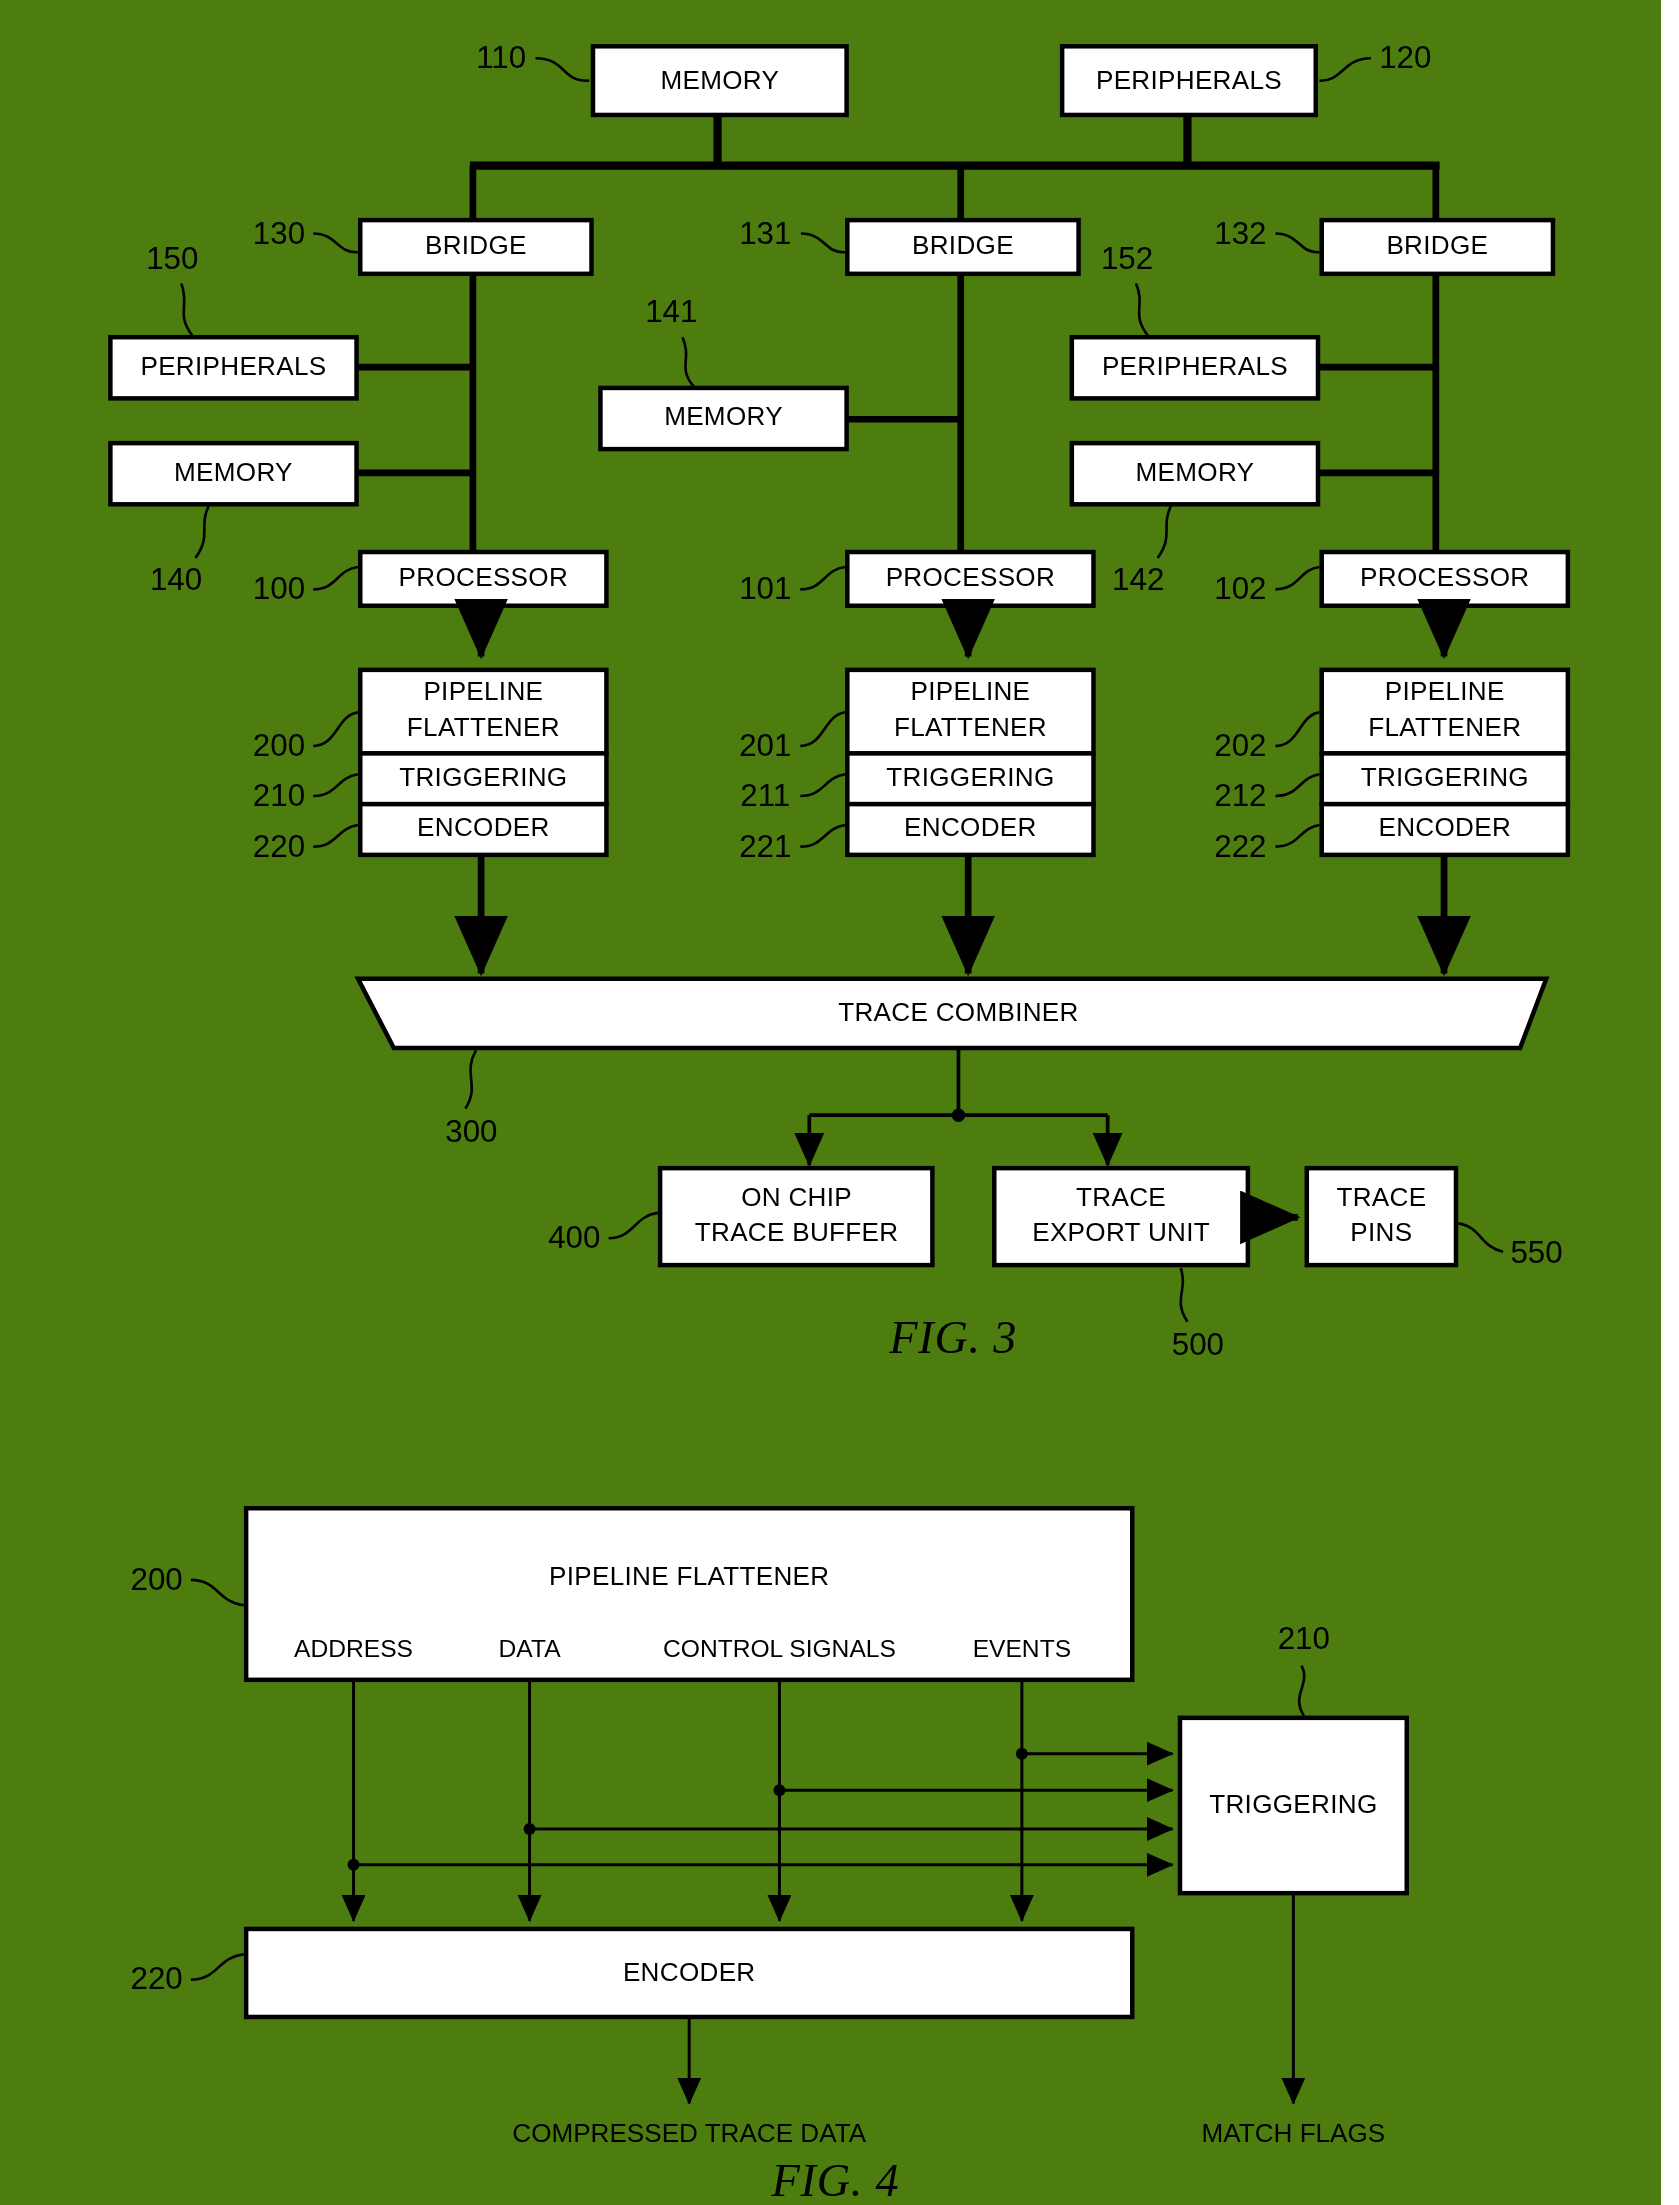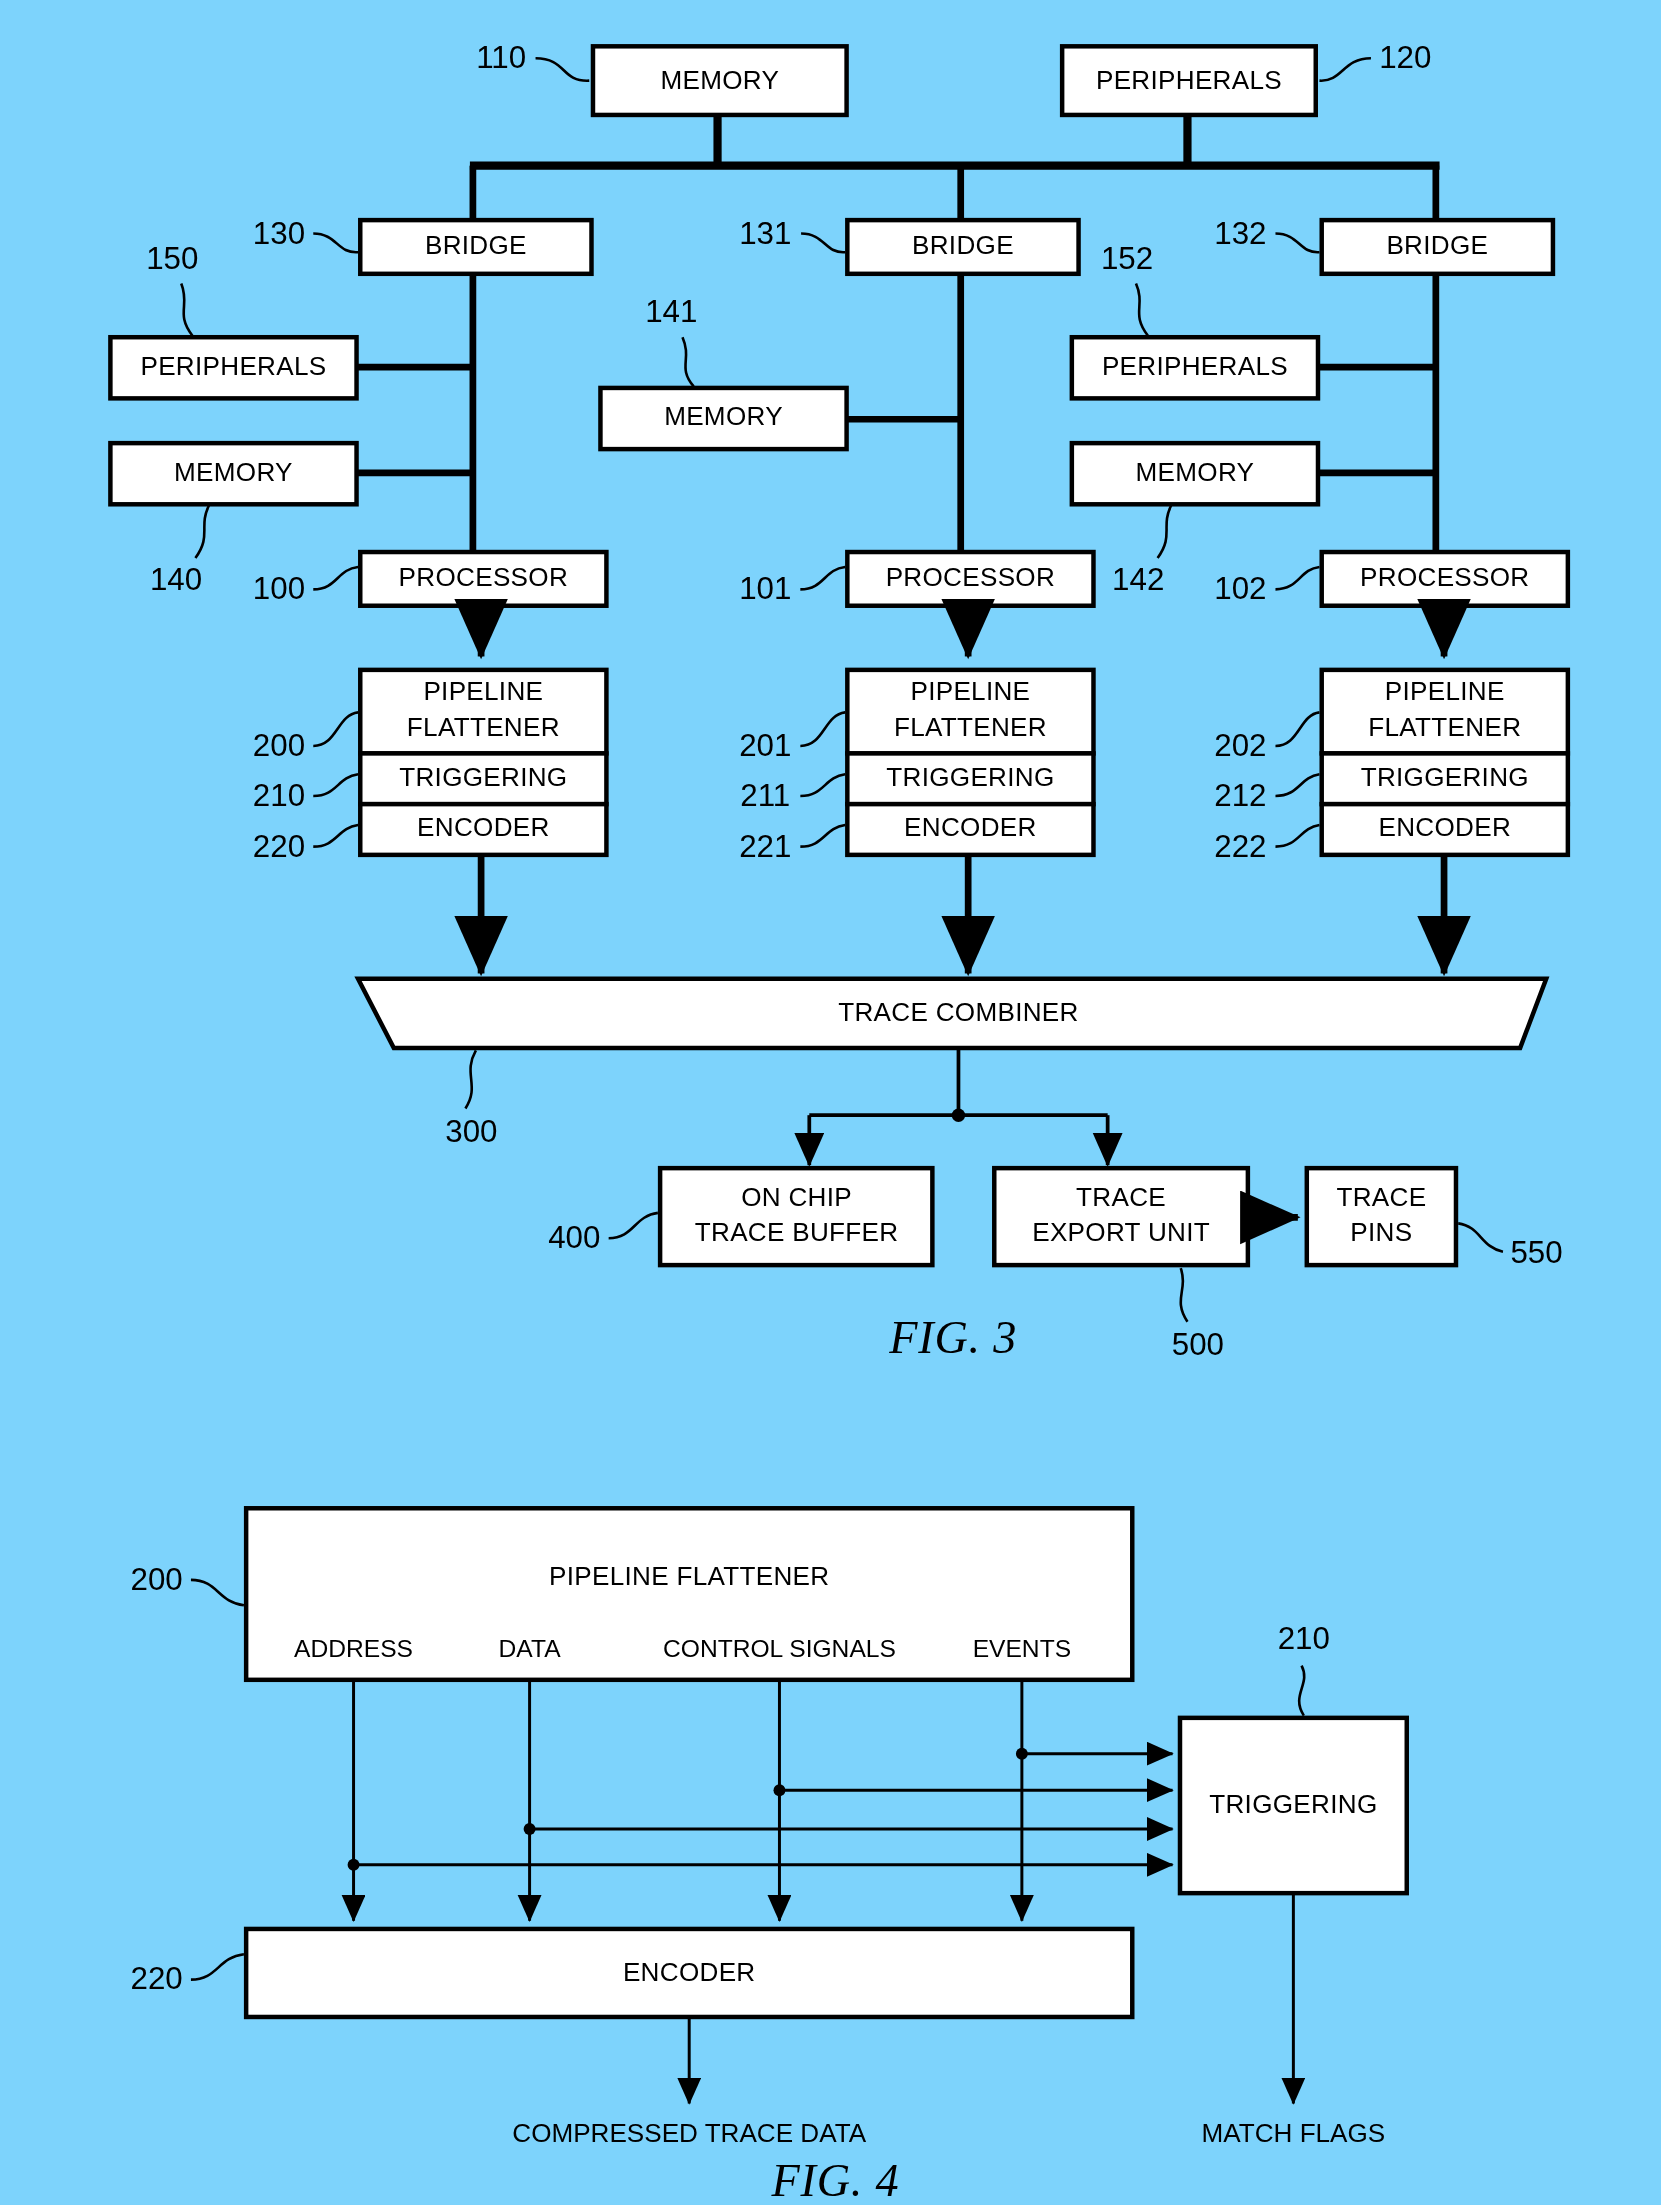--- a/index.html
+++ b/index.html
@@ -9,21 +9,21 @@
   }
   body {
     width: 1679px;
     height: 2205px;
     font-family: "Liberation Sans", sans-serif;
   }
   #sheet {
     position: relative;
     width: 1661px;
     height: 2205px;
-    background: #7dd3fc;
+    background: #4d7c0f;
     overflow: hidden;
   }
   svg#figure {
     position: absolute;
     left: 0;
     top: 0;
     width: 1679px;
     height: 2205px;
   }
   .bx-thick {

